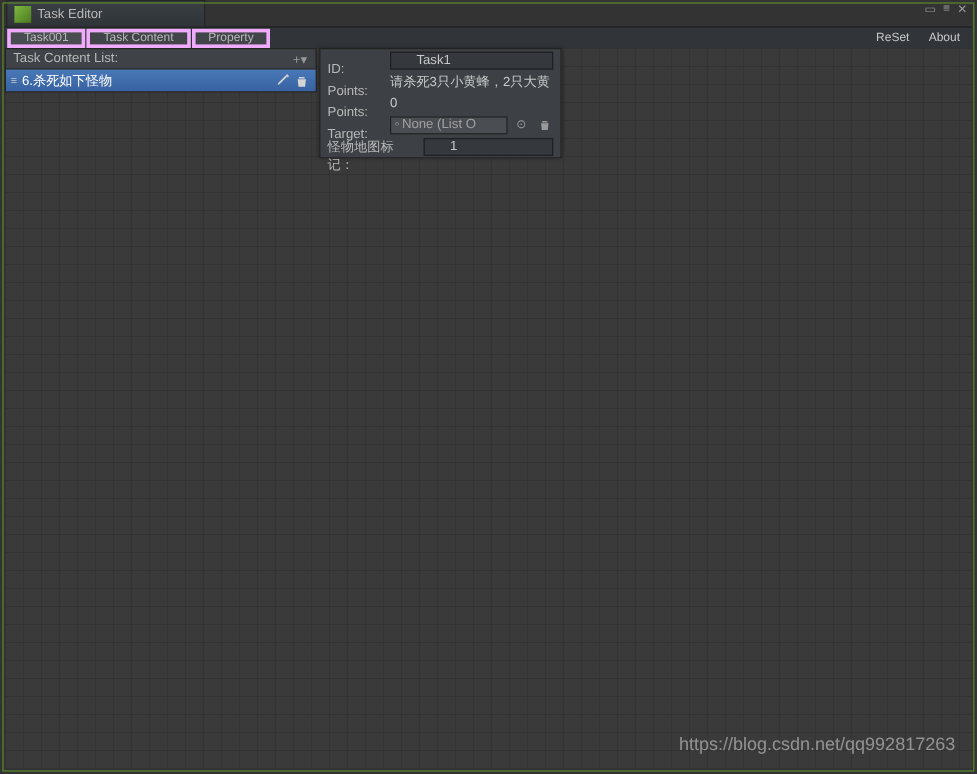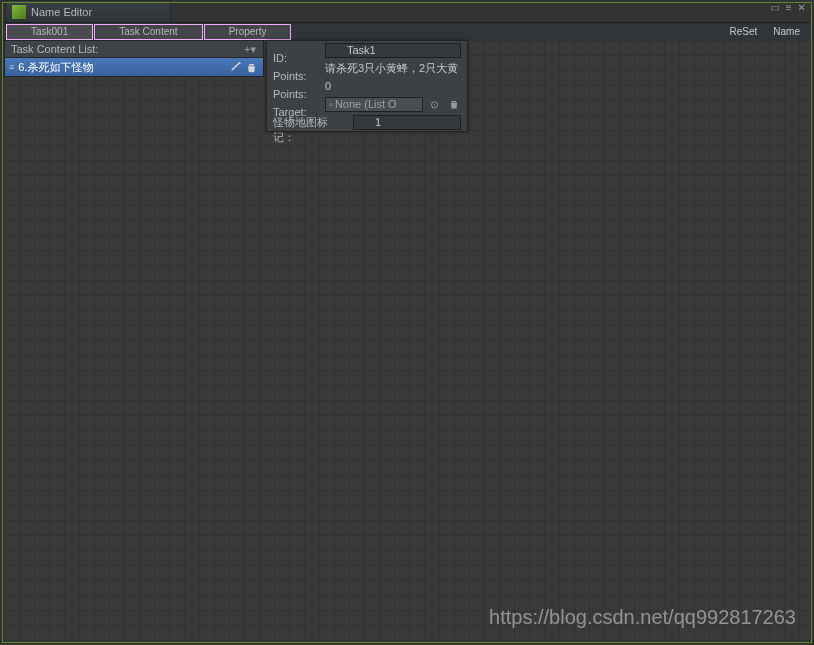--- a/index.html
+++ b/index.html
@@ -38,24 +38,24 @@
 
     .toolbar {
       position: absolute; top: 22px; left: 4px; right: 4px;
       height: 18px;
       background: #313539;
       border-top: 1px solid #1d1d1d;
       display: flex; align-items: center;
       padding: 0 2px;
     }
     .tab-btn {
-      height: 16px; padding: 0 24px; margin-right: 1px;
+      height: 16px; padding: 0 11px; margin-right: 1px;
       display: flex; align-items: center;
       background: #414549;
-      border: 1px solid #f0abfc;
+      border: 3px solid #f0abfc;
       font-size: 10px; color: #b8b8b8;
       cursor: pointer;
     }
     .tab-btn.first { background: #494d51; }
     .toolbar .spacer { flex: 1; }
     .right-link { padding: 0 8px; color: #c8c8c8; font-size: 10px; cursor: pointer; }
 
     .content-area {
       position: absolute; top: 40px; left: 4px; right: 4px; bottom: 4px;
       background: #3a3a3a;
@@ -138,47 +138,47 @@
     }
     .mini-icon {
       width: 15px; height: 15px;
       display: flex; align-items: center; justify-content: center;
       color: #999; cursor: pointer; font-size: 10px;
     }
 
     .watermark {
       position: absolute; bottom: 16px; right: 18px;
       color: rgba(220,220,220,0.55);
-      font-size: 20px;
+      font-size: 15px;
       font-family: Arial, sans-serif;
       z-index: 50;
     }
   </style>
 </head>
 <body>
 
 <div class="outer-border"></div>
 
 <div class="window-tab">
   <span class="title-icon"></span>
-  <span>Name Editor</span>
+  <span>Task Editor</span>
 </div>
 <div class="win-controls">
   <span>▭</span>
   <span>≡</span>
   <span>✕</span>
 </div>
 
 <div class="toolbar">
   <div class="tab-btn first">Task001</div>
   <div class="tab-btn">Task Content</div>
   <div class="tab-btn">Property</div>
   <div class="spacer"></div>
   <div class="right-link">ReSet</div>
-  <div class="right-link">Name</div>
+  <div class="right-link">About</div>
 </div>
 
 <div class="content-area">
 
   <div class="list-panel">
     <div class="panel-header">
       <span>Task Content List:</span>
       <span class="add-icon">+▾</span>
     </div>
     <div class="list-body">

